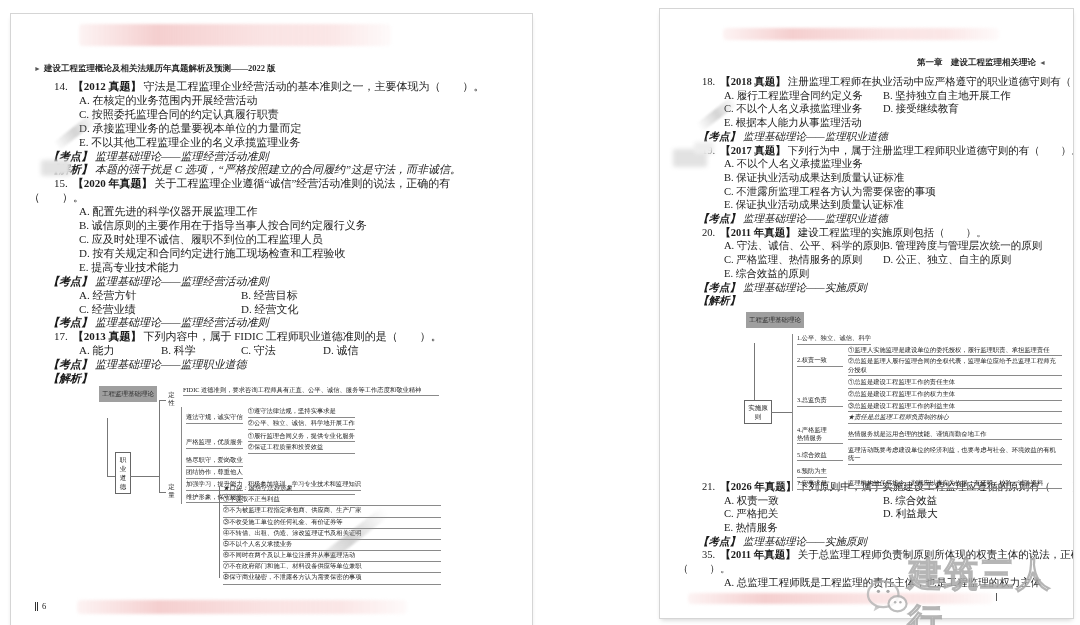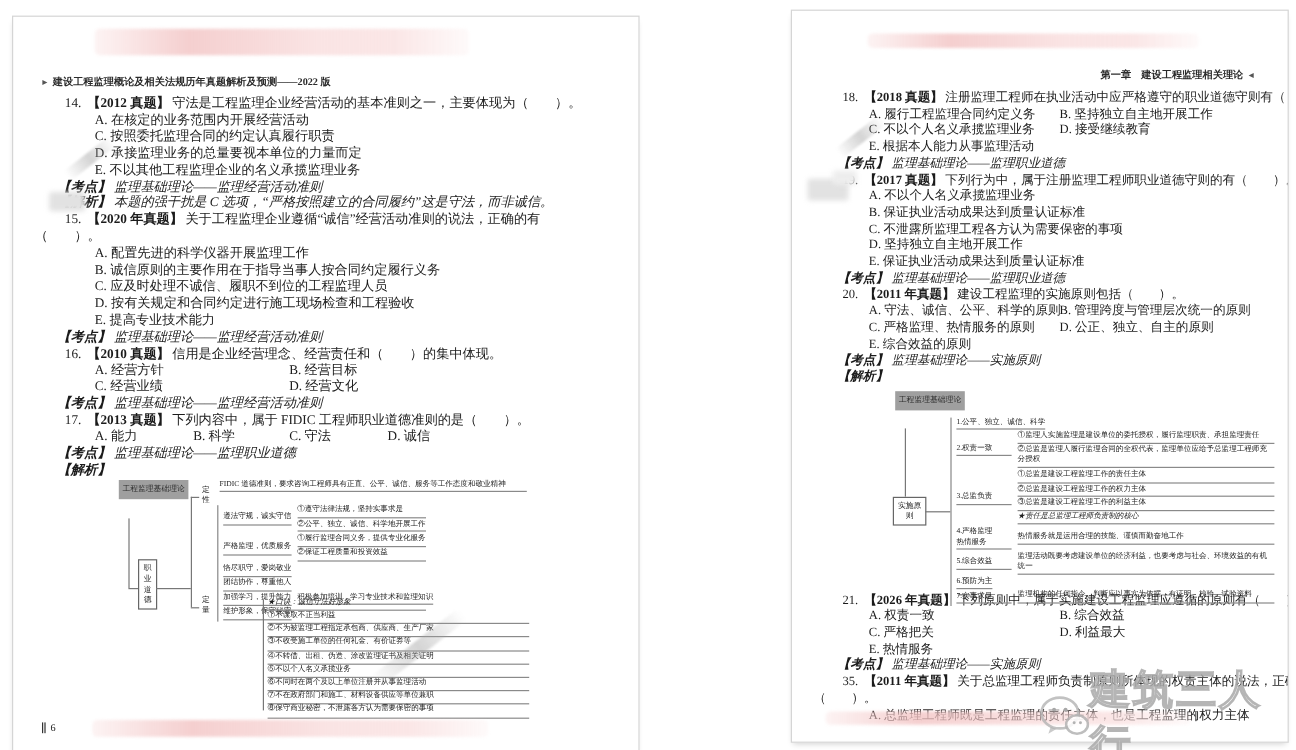--- a/index.html
+++ b/index.html
@@ -85,21 +85,20 @@
 
     <div class="ln pl-num"><span class="qno">15.</span><span class="qtag">【2020 年真题】</span><span>关于工程监理企业遵循“诚信”经营活动准则的说法，正确的有</span></div>
     <div class="ln pl-wrap">（　　）。</div>
     <div class="ln pl-opt">A. 配置先进的科学仪器开展监理工作</div>
     <div class="ln pl-opt">B. 诚信原则的主要作用在于指导当事人按合同约定履行义务</div>
     <div class="ln pl-opt">C. 应及时处理不诚信、履职不到位的工程监理人员</div>
     <div class="ln pl-opt">D. 按有关规定和合同约定进行施工现场检查和工程验收</div>
     <div class="ln pl-opt">E. 提高专业技术能力</div>
     <div class="ln pl-kd"><span class="kdlab">【考点】</span><span class="kai">监理基础理论——监理经营活动准则</span></div>
 
-    <div class="ln pl-num"><span class="qno">16.</span><span class="qtag">【2010 真题】</span><span>信用是企业经营理念、经营责任和（　　）的集中体现。</span></div>
     <div class="ln pl-opt optrow">
         <span class="c1">A. 经营方针</span>
         <span>B. 经营目标</span>
       </div>
     <div class="ln pl-opt optrow">
         <span class="c1">C. 经营业绩</span>
         <span>D. 经营文化</span>
       </div>
     <div class="ln pl-kd"><span class="kdlab">【考点】</span><span class="kai">监理基础理论——监理经营活动准则</span></div>
 
@@ -191,21 +190,20 @@
         <span class="c1">C. 不以个人名义承揽监理业务</span>
         <span>D. 接受继续教育</span>
       </div>
     <div class="ln pl-opt">E. 根据本人能力从事监理活动</div>
     <div class="ln pl-kd"><span class="kdlab">【考点】</span><span class="kai">监理基础理论——监理职业道德</span></div>
 
     <div class="ln pl-num"><span class="qno">19.</span><span class="qtag">【2017 真题】</span><span>下列行为中，属于注册监理工程师职业道德守则的有（　　）。</span></div>
     <div class="ln pl-opt">A. 不以个人名义承揽监理业务</div>
     <div class="ln pl-opt">B. 保证执业活动成果达到质量认证标准</div>
     <div class="ln pl-opt">C. 不泄露所监理工程各方认为需要保密的事项</div>
-    <div class="ln pl-opt">D. 坚持独立自主地开展工作</div>
     <div class="ln pl-opt">E. 保证执业活动成果达到质量认证标准</div>
     <div class="ln pl-kd"><span class="kdlab">【考点】</span><span class="kai">监理基础理论——监理职业道德</span></div>
 
     <div class="ln pl-num"><span class="qno">20.</span><span class="qtag">【2011 年真题】</span><span>建设工程监理的实施原则包括（　　）。</span></div>
     <div class="ln pl-opt optrow">
         <span class="c1">A. 守法、诚信、公平、科学的原则</span>
         <span>B. 管理跨度与管理层次统一的原则</span>
       </div>
     <div class="ln pl-opt optrow">
         <span class="c1">C. 严格监理、热情服务的原则</span>

